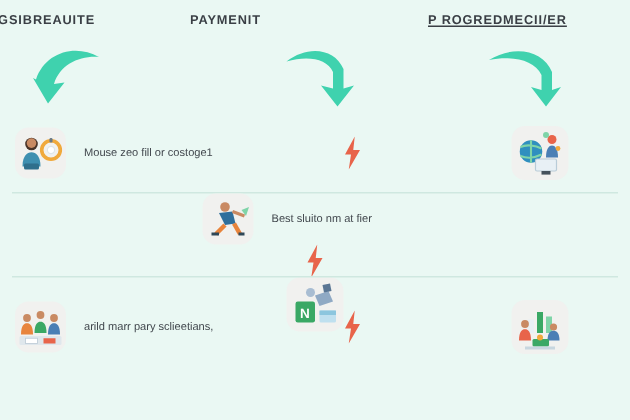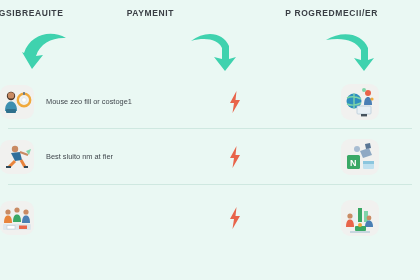--- a/index.html
+++ b/index.html
@@ -35,21 +35,21 @@
     text-align: left;
     font-size: 8.5px;
     font-weight: bold;
     letter-spacing: 0.6px;
     color: #3a3f45;
     white-space: nowrap;
     overflow: hidden;
   }
   .col-head.c1 { width: 140px; text-align: left; padding-left: 0; margin-left: -8px; }
   .col-head.c2 { width: 140px; }
-  .col-head.c3 { width: 140px; padding-left: 24px; }
+  .col-head.c3 { width: 140px; padding-left: 24px; text-decoration: underline; }
 
   
   .arrow-row {
     position: absolute;
     left: 0; top: 24px;
     width: 420px;
     height: 52px;
   }
   .arrow {
     position: absolute;
@@ -67,38 +67,38 @@
     top: 74px;
     width: 420px;
   }
   .row {
     position: relative;
     display: flex;
     align-items: center;
     box-sizing: border-box;
   }
   .row.r1 { height: 55px; }
-  .row.r2 { height: 56px; }
+  .row.r2 { height: 56px; flex-direction: column; }
   .row.r3 { height: 66px; }
   .divider {
     position: absolute;
     left: 8px;
     right: 8px;
     bottom: 0;
     height: 1px;
     background: #cfe8e0;
   }
 
   .cell {
     display: flex;
     align-items: center;
     box-sizing: border-box;
     height: 100%;
   }
-  .cell.c1 { width: 170px; }
+  .cell.c1 { width: 170px; padding-left: 10px; }
   .cell.c2 { width: 130px; justify-content: center; }
   .cell.c3 { width: 120px; justify-content: center; }
 
   
   .tile {
     width: 34px;
     height: 34px;
     border-radius: 9px;
     background: #f1f1ef;
     flex: 0 0 auto;
@@ -247,20 +247,21 @@
             <circle cx="17" cy="9" r="2.6" fill="#c98a63"></circle>
             <path d="M13 21 C13 15 15 13.5 17 13.5 C19 13.5 21 15 21 21 Z" fill="#3aa865"></path>
             <circle cx="26" cy="11" r="2.6" fill="#c98a63"></circle>
             <path d="M22 22 C22 16 24 14.5 26 14.5 C28 14.5 30 16 30 22 Z" fill="#4a7fb5"></path>
             <rect x="3" y="23" width="28" height="6" rx="1" fill="#dfe7ec"></rect>
             <rect x="7" y="24.5" width="8" height="3.5" fill="#ffffff" stroke="#c0ced8" stroke-width="0.6"></rect>
             <rect x="19" y="24.5" width="8" height="3.5" fill="#e8644a"></rect>
           </svg>
         </div>
         <div class="cell-text">
+          <div>arild marr pary sclieetians,</div>
         </div>
       </div>
       <div class="cell c2">
         <span>
           <svg class="bolt" viewBox="0 0 14 22">
             <path d="M8.5 0 L2 12 L6 12 L4.5 22 L12 9 L7.5 9 Z" fill="#e8644a"></path>
           </svg>
         </span>
       </div>
       <div class="cell c3">

